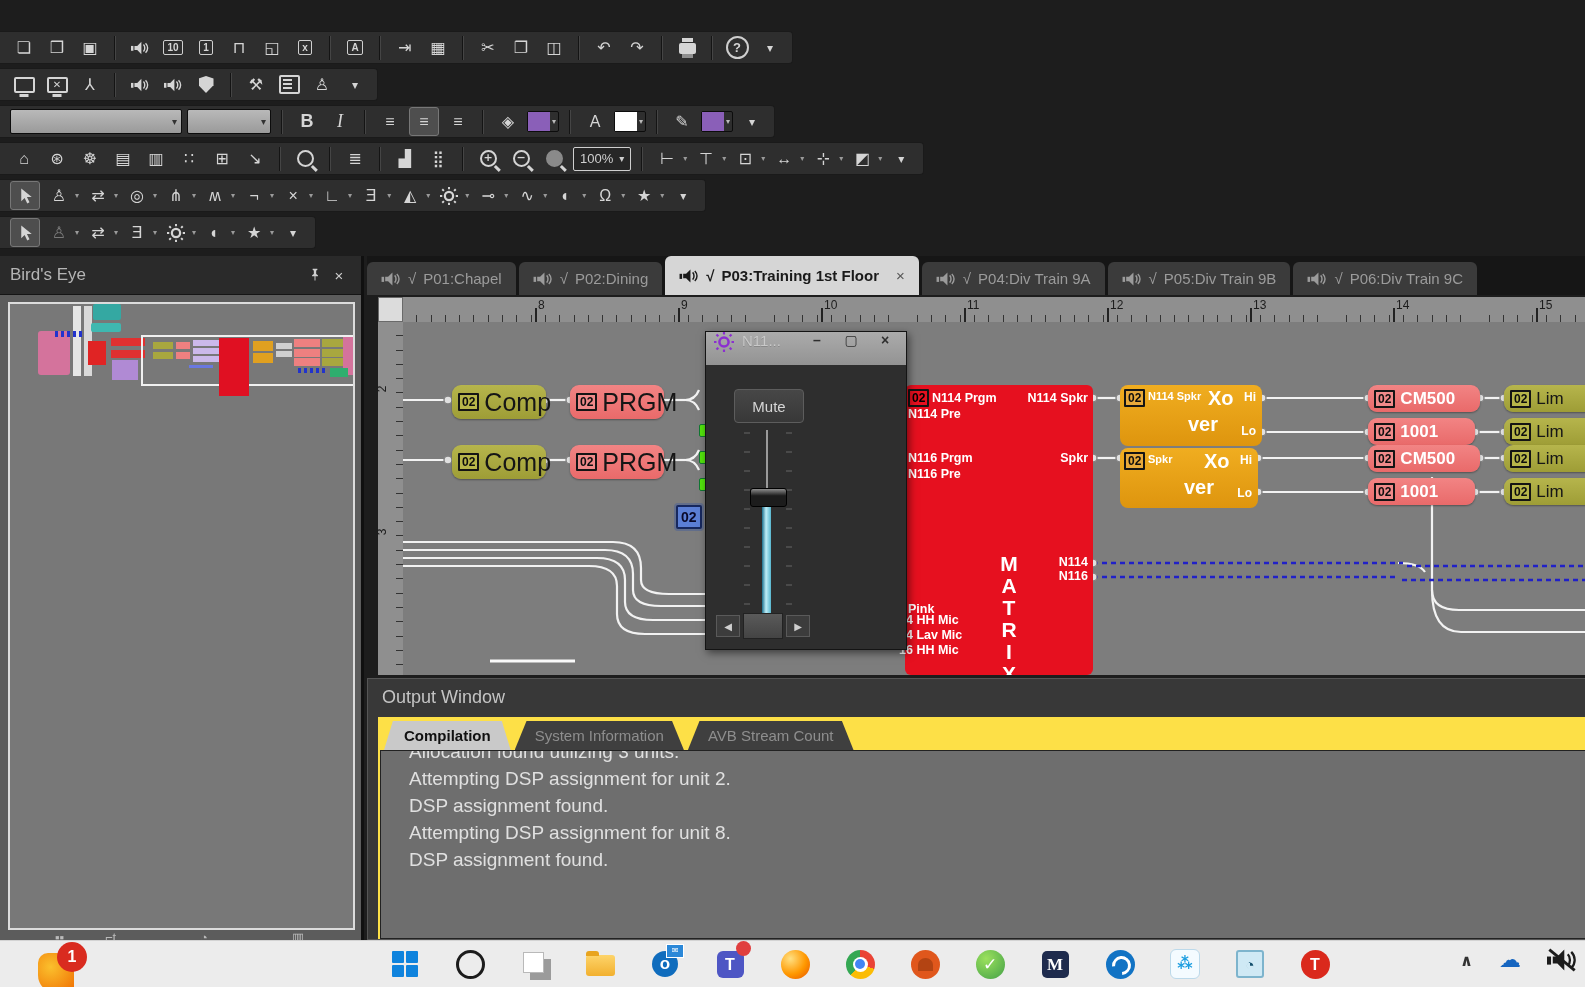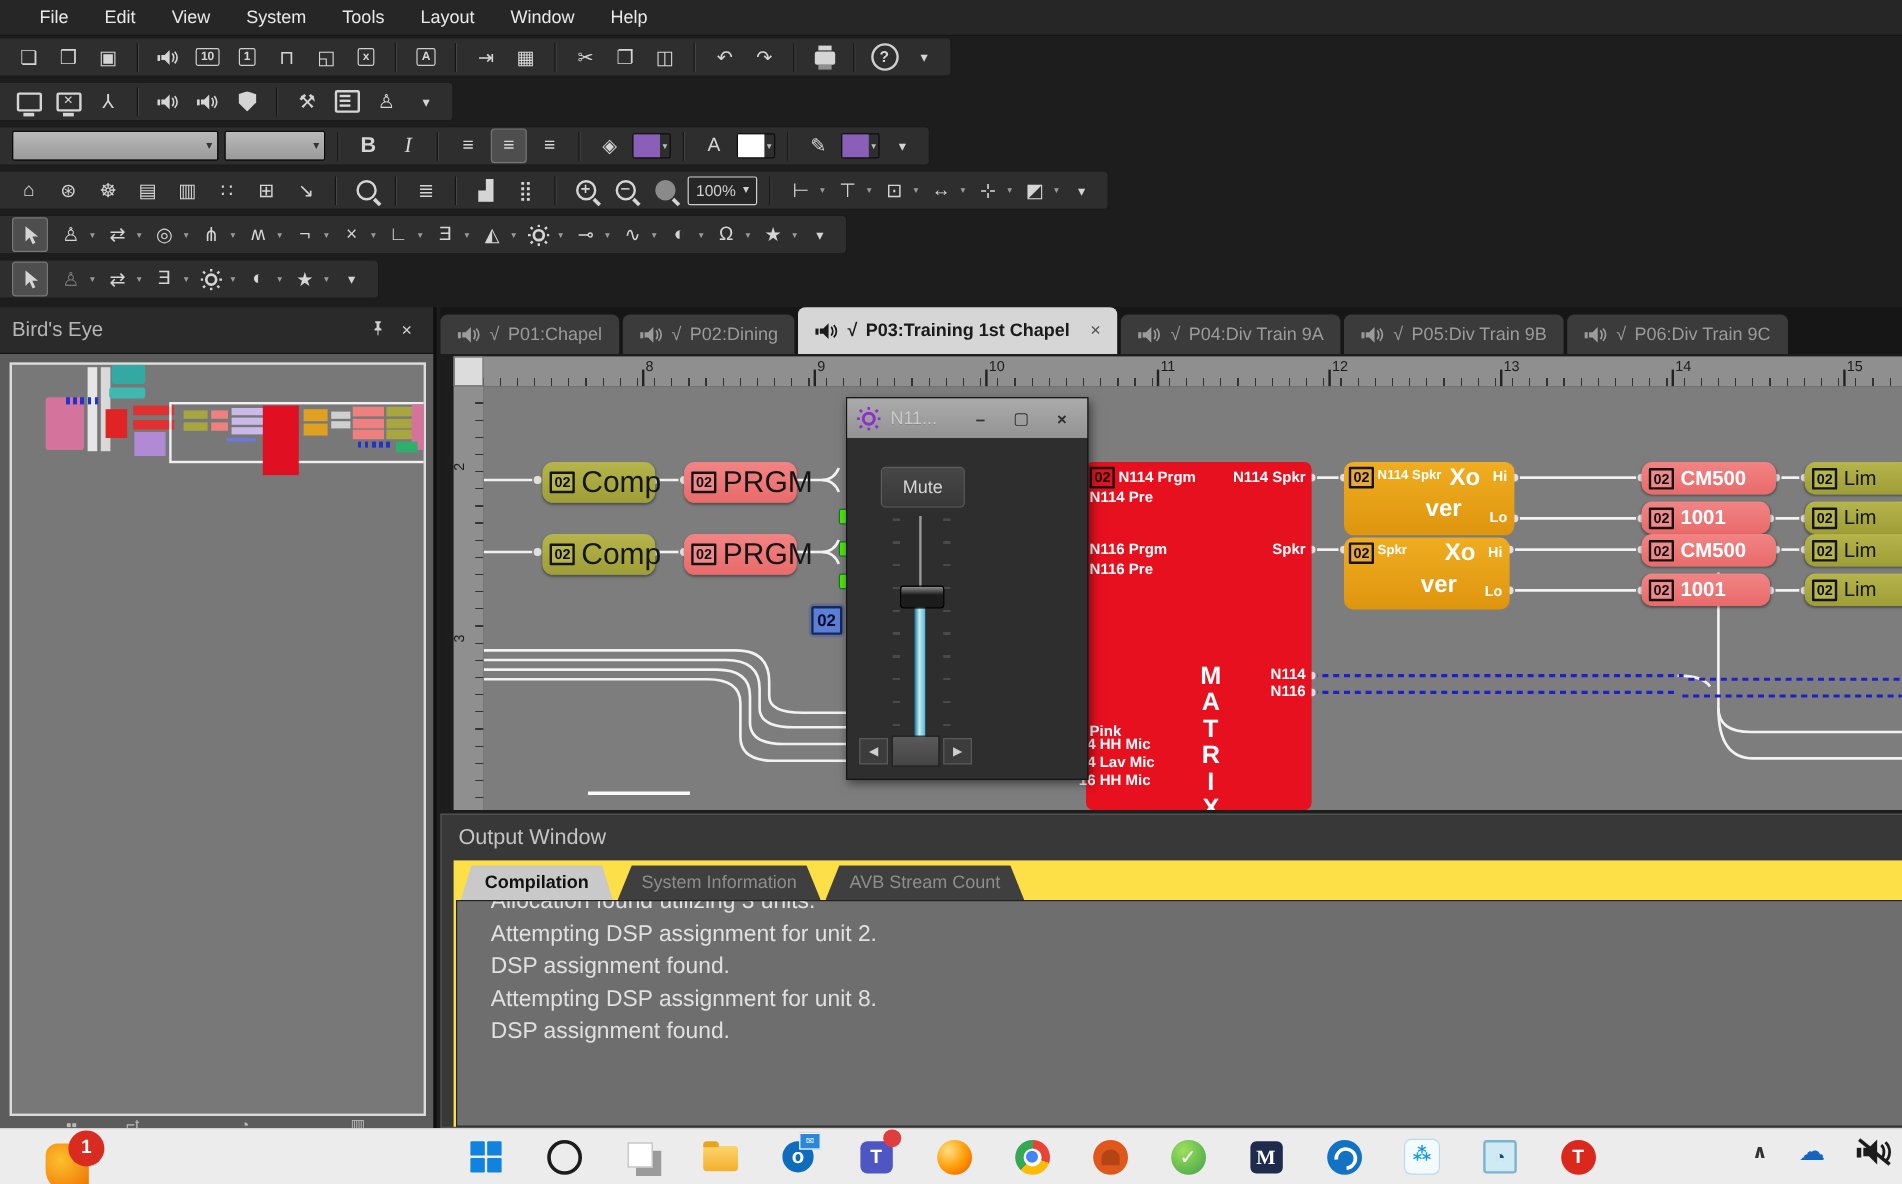--- a/index.html
+++ b/index.html
@@ -80,21 +80,21 @@
   .mxv{position:absolute;font-size:21px;font-weight:bold;color:#fff;line-height:22px;text-align:center;width:22px;}
   .mxv span{display:block;}
   .xo{position:absolute;z-index:2;border-radius:8px;color:#fff;}
   .xo .in{position:absolute;left:28px;top:5px;font-size:11px;font-weight:bold;}
   .xo .big{position:absolute;font-size:20px;font-weight:bold;}
   .xo .pt{position:absolute;font-size:12px;font-weight:bold;}
   .led{position:absolute;width:11px;height:11px;background:#53e50c;border:1.5px solid #173;z-index:4;border-radius:2px;}
   .bluebadge{position:absolute;z-index:2;background:#5b7fd6;border:2px solid #17285e;color:#0a0a2a;font-weight:bold;font-size:14px;line-height:20px;padding:0 3px;border-radius:2px;box-shadow:0 0 0 2px #3a57a066;}
   
   .dlg{position:absolute;z-index:5;background:#2e2e2e;border:1px solid #141414;box-shadow:2px 3px 8px rgba(0,0,0,.5);}
-  .dlg-title{height:33px;background:linear-gradient(#ababab,#939393);display:flex;align-items:center;padding:0 8px;gap:8px;}
+  .dlg-title{height:33px;background:linear-gradient(#ababab,#939393);display:flex;padding:0 8px;gap:8px;}
   .dlg-title .txt{color:#c9c9c9;font-size:15px;flex:1;text-shadow:0 1px 0 #888;}
   .dlg-title .wb{color:#2e2e2e;font-size:14px;width:26px;text-align:center;font-weight:bold;}
   .mutebtn{position:absolute;left:28px;top:57px;width:68px;height:32px;background:linear-gradient(#474747,#383838);border:1px solid #5d5d5d;border-radius:4px;color:#d6d6d6;font-size:15px;display:flex;align-items:center;justify-content:center;}
   .fader-line{position:absolute;left:60px;top:98px;width:2px;height:60px;background:#9a9a9a;}
   .fader-handle{position:absolute;left:44px;top:156px;width:35px;height:17px;background:linear-gradient(#8c8c8c,#1c1c1c 40%);border:1px solid #000;border-radius:3px;}
   .fader-track{position:absolute;left:56px;top:173px;width:9px;height:118px;background:linear-gradient(90deg,#1c6f8c,#bfeef8 45%,#57b6ce);border-radius:2px;}
   .fticks{position:absolute;top:100px;width:6px;height:190px;background:repeating-linear-gradient(180deg,#4a4a4a 0 2px,transparent 2px 19px);}
   .dspin{position:absolute;bottom:10px;left:10px;display:flex;gap:3px;align-items:center;}
   .dspin .ab{width:22px;height:20px;background:#3c3c3c;border:1px solid #5a5a5a;color:#cfcfcf;font-size:10px;display:flex;align-items:center;justify-content:center;}
   .dspin .bx{width:38px;height:24px;background:linear-gradient(#5a5a5a,#444);border:1px solid #222;}
@@ -160,30 +160,20 @@
       <symbol id="gear" viewBox="0 0 24 24">
         <path d="M12 3V0M12 24v-3M3 12H0M24 12h-3M5.2 5.2L3 3M21 21l-2.2-2.2M5.2 18.8L3 21M21 3l-2.2 2.2" stroke="currentColor" stroke-width="2.6" fill="none"></path>
         <circle cx="12" cy="12" r="5.5" fill="none" stroke="currentColor" stroke-width="3"></circle>
       </symbol>
       <symbol id="pin" viewBox="0 0 24 24">
         <path d="M8 3h8v2l-2 1v6l3 2v2H7v-2l3-2V6L8 5zM11.2 16h1.6v7h-1.6z"></path>
       </symbol>
     </defs>
   </svg>
 
-  <div class="menubar">
-      <span class="menu-item">File</span>
-      <span class="menu-item">Edit</span>
-      <span class="menu-item">View</span>
-      <span class="menu-item">System</span>
-      <span class="menu-item">Tools</span>
-      <span class="menu-item">Layout</span>
-      <span class="menu-item">Window</span>
-      <span class="menu-item">Help</span>
-    </div>
 
   <div class="tbwrap" style="top:31px;">
       <div class="tbrow">
         <span class="tbtn">❏</span>
         <span class="tbtn">❒</span>
         <span class="tbtn">▣</span>
         <i class="tsep"></i>
         <span class="tbtn">
           <svg class="sv">
             <use href="#spk"></use>
@@ -483,21 +473,21 @@
           <use href="#spk"></use>
         </svg>
       <span>√</span>
         <span>P02:Dining</span>
     </div>
     <div class="tab active">
       <svg class="sv">
           <use href="#spk"></use>
         </svg>
       <span>√</span>
-        <span>P03:Training 1st Chapel</span>
+        <span>P03:Training 1st Floor</span>
       <span class="tclose">×</span>
     </div>
     <div class="tab">
       <svg class="sv">
           <use href="#spk"></use>
         </svg>
       <span>√</span>
         <span>P04:Div Train 9A</span>
     </div>
     <div class="tab">

